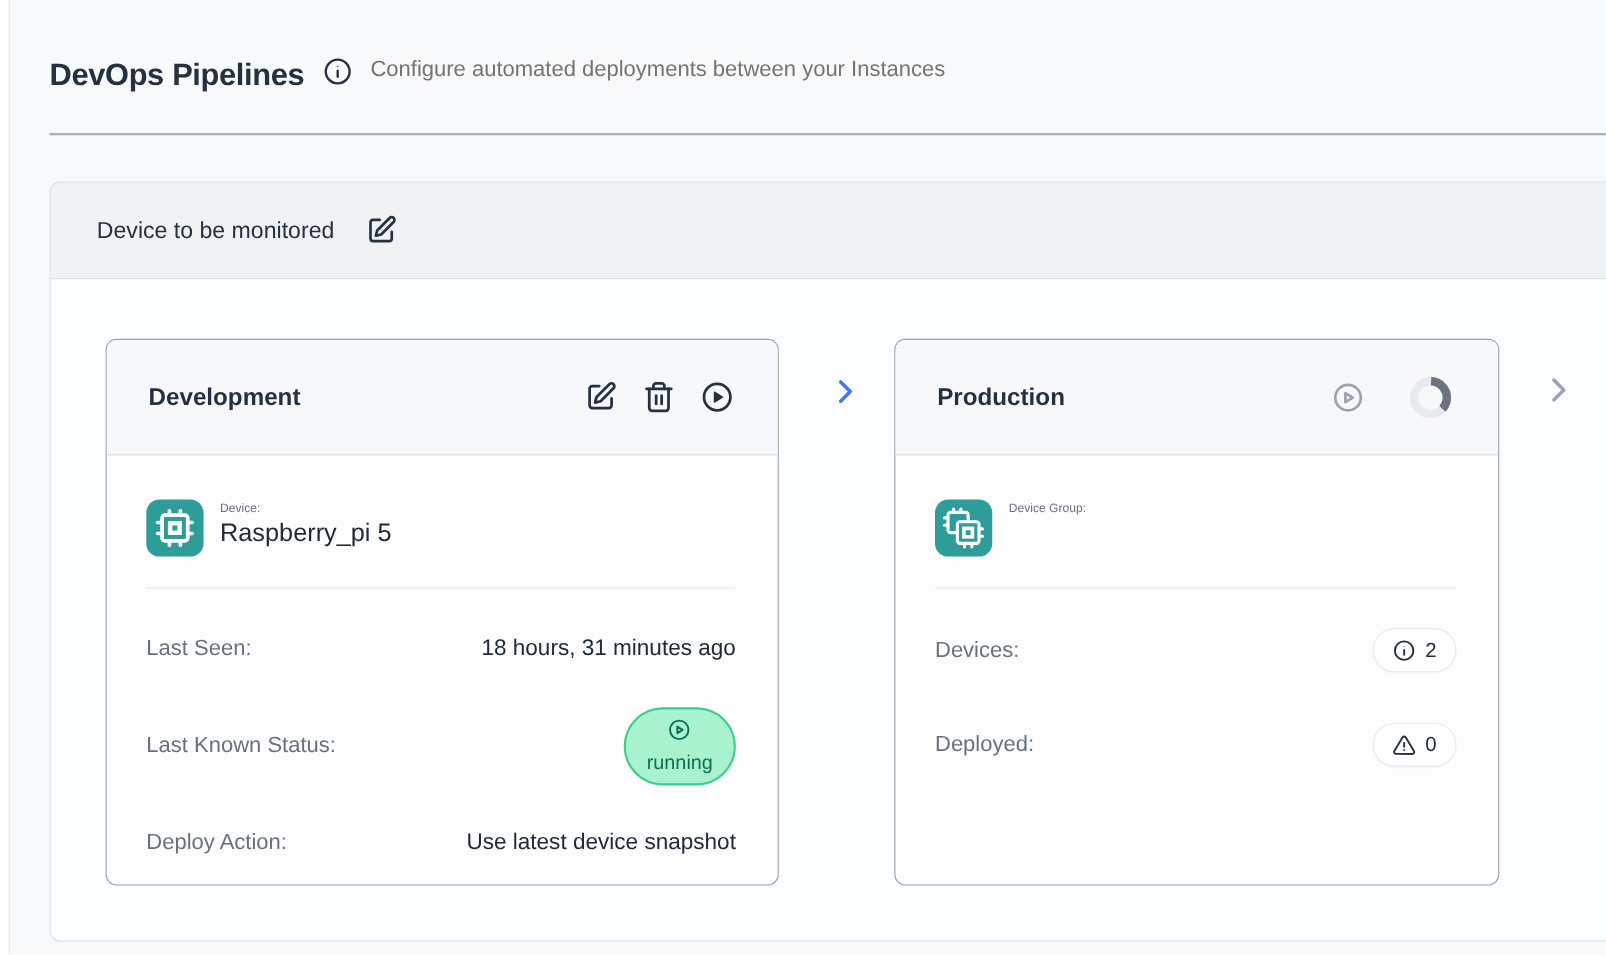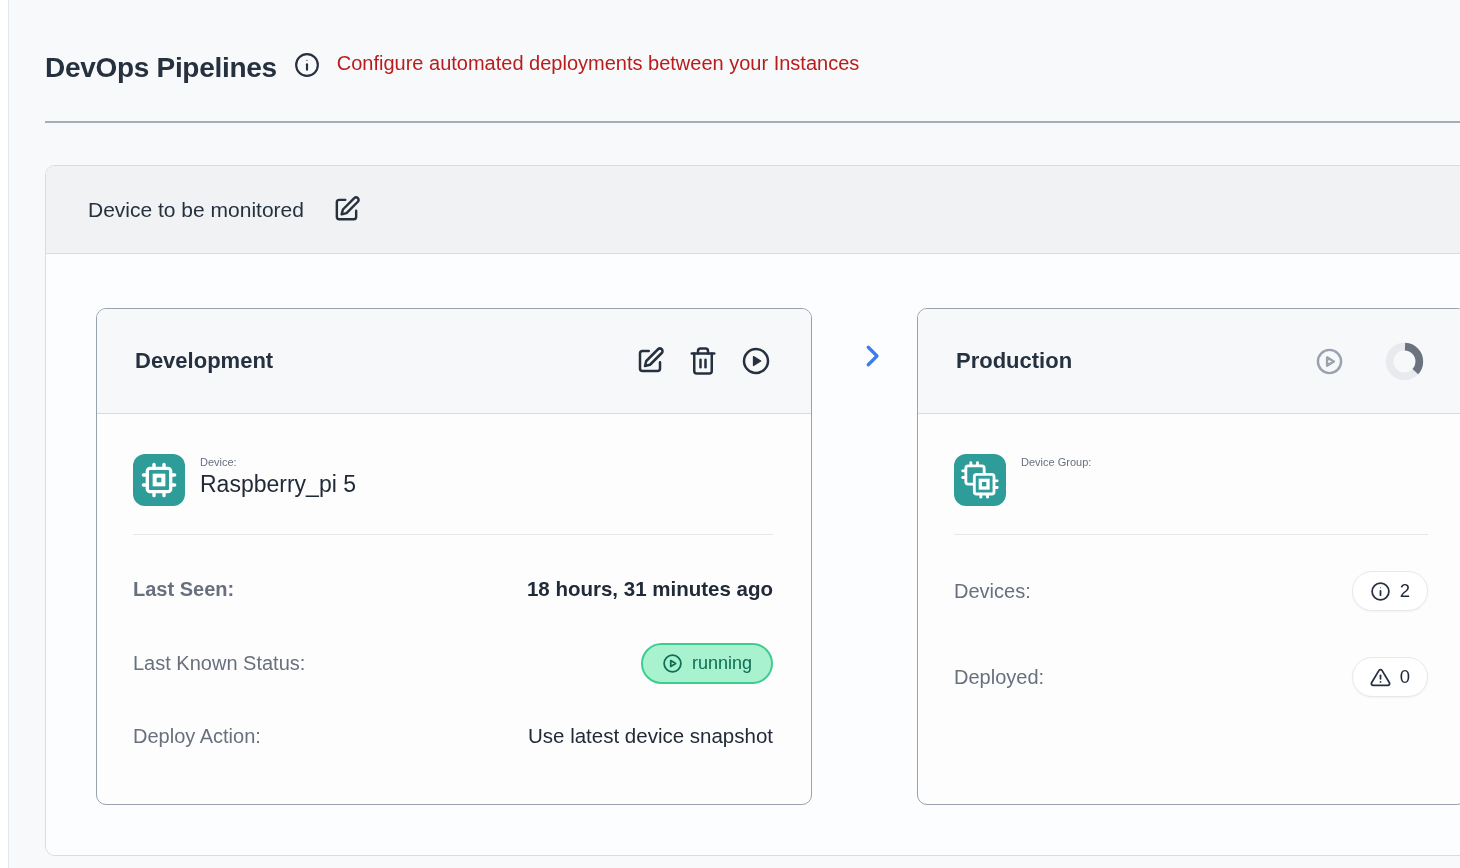--- a/index.html
+++ b/index.html
@@ -7,68 +7,68 @@
     font-family: "Liberation Sans", sans-serif; }
   .page {
     margin-left: 8px; height: 868px; overflow: hidden; position: relative;
     background: #f8f9fb; border-left: 1px solid #e4e7eb;
   }
   
   .page-header { display: flex; padding: 52px 0 0 36px; }
   .page-title { font-size: 28px; font-weight: 700; color: #263140; letter-spacing: -0.3px; }
   .title-info { width: 26px; height: 26px; color: #263140; margin-left: 17px; flex: none;
     background: none; border: none; cursor: pointer; display: inline-flex; }
-  .page-subtitle { font-size: 20px; color: #b91c1c; margin-left: 17px; font-weight: 400; }
+  .page-subtitle { font-size: 20px; color: #737373; margin-left: 17px; font-weight: 400; }
   .title-divider { border: none; border-top: 2px solid #a6adb8; margin: 37px 0 0 36px; }
 
   
   .panel { margin: 42px -24px 0 36px; border: 1px solid #d8dce2; border-radius: 10px; overflow: hidden; }
   .panel-header { height: 88px; background: #f0f2f4; border-bottom: 1px solid #d8dce2;
     display: flex; align-items: center; padding-left: 42px; }
   .panel-title { font-size: 21px; color: #263140; }
   .panel-edit { width: 29px; height: 29px; color: #263140; margin-left: 28px;
     background: none; border: none; cursor: pointer; display: inline-flex; }
   .panel-body { background: #fcfdfe; height: 601px; padding: 54px 0 0 50px;
     display: flex; align-items: flex-start; }
 
   
   .card { background: #fdfdfe; border: 1px solid #98a1ad; border-radius: 10px;
     overflow: hidden; height: 497px; flex: none; }
-  .card-dev  { width: 716px; }
+  .card-dev  { width: 612px; }
   .card-prod { width: 550px; }
   .card-header { height: 105px; background: #f7f8fa; border-bottom: 1px solid #d8dce2;
     display: flex; align-items: center; padding: 0 40px 0 38px; }
   .card-title { font-size: 22px; font-weight: 600; color: #263140; flex: 1; }
   .card-actions { display: flex; align-items: center; gap: 23px; }
   .icon-btn { width: 30px; height: 30px; color: #263140; background: none; border: none;
     padding: 0; cursor: pointer; display: inline-flex; }
   .icon-btn.is-disabled { color: #9aa2b0; cursor: default; width: 29px; height: 29px; }
   .spinner { width: 43px; height: 43px; margin-left: 16px; flex: none; }
 
   .card-body { padding: 40px 38px 0 36px; }
   .entity-row { display: flex; gap: 15px; align-items: flex-start; }
   .entity-icon { width: 52px; height: 52px; border-radius: 12px; background: #2E9D99;
     display: flex; align-items: center; justify-content: center; flex: none; }
   .entity-icon svg { width: 40px; height: 40px; }
   .entity-label { font-size: 11px; color: #68707e; padding-top: 2px; }
   .entity-name { font-size: 23px; color: #212b38; margin-top: 3px; }
   .body-divider { border: none; border-top: 1px solid #e4e7ec; margin-top: 28px; }
 
   .kv-row { display: flex; justify-content: space-between; align-items: center; }
-  .kv-row.r1 { margin-top: 42px; font-weight: bold; }
+  .kv-row.r1 { margin-top: 42px; }
   .kv-row.r2 { margin-top: 42px; }
   .kv-row.r3 { margin-top: 40px; }
   .kv-row.p1 { margin-top: 36px; }
   .kv-row.p2 { margin-top: 46px; }
   .kv-label { font-size: 20px; color: #68707e; }
   .kv-value { font-size: 20.5px; color: #212b38; }
 
   .badge-running { display: inline-flex; align-items: center; gap: 9px;
     background: #A9F2CF; border: 2px solid #41CC8F; color: #0D6E55;
-    border-radius: 999px; padding: 8px 19px; font-size: 18px; }
+    border-radius: 999px; padding: 8px 19px; font-size: 18px; flex-direction: column; }
   .badge-running svg { width: 21px; height: 21px; }
 
   .count-pill { display: inline-flex; align-items: center; gap: 9px;
     background: #ffffff; border: 1px solid #e6e9ee; border-radius: 999px;
     padding: 8px 17px; font-size: 18.5px; color: #212b38;
     box-shadow: 0 1px 2px rgba(20,30,50,0.05); cursor: pointer; }
   .count-pill svg { width: 21px; height: 21px; color: #263140; }
 
   .flow-arrow { margin: 33px 30px 0 45px; color: #3D7BF0; flex: none; }
   .flow-arrow svg { width: 30px; height: 30px; }

